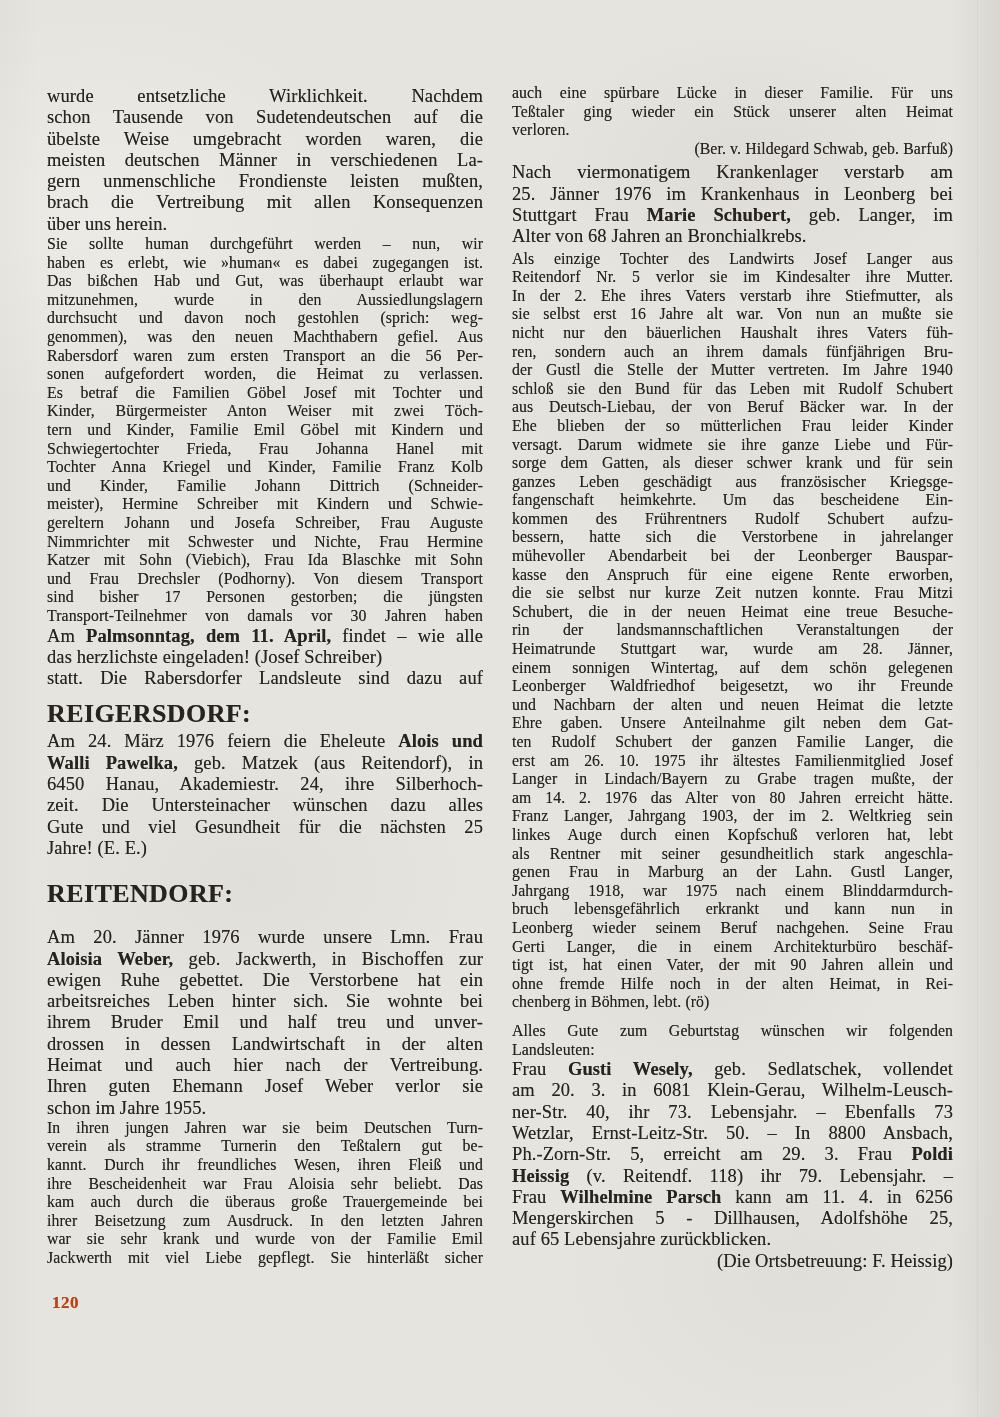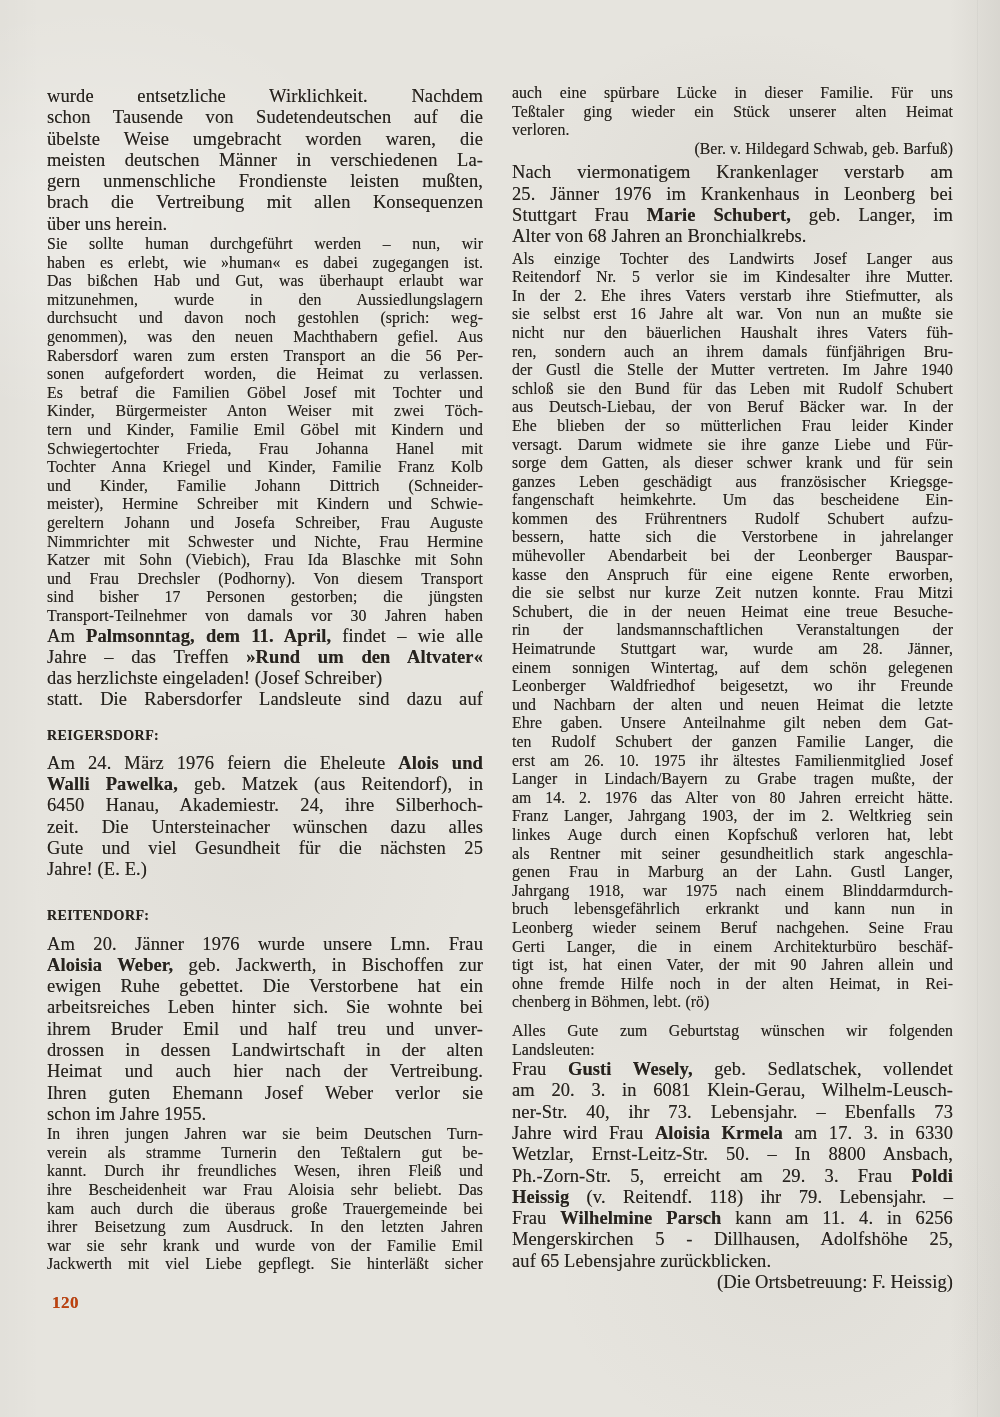--- a/index.html
+++ b/index.html
@@ -39,27 +39,27 @@
     text-align-last: justify;
     letter-spacing: 0.1px;
     text-shadow: 0 0 0.5px rgba(39,35,30,0.55);
   }
   .ln.rag { text-align-last: left; }
   .ln.r   { text-align-last: right; }
 
   .para.large .ln { font-size: 18.5px; line-height: 21.3px; }
   .para.small .ln { font-size: 15.8px; line-height: 18.6px; }
   .heading .ln {
-    font-size: 14px; line-height: 22px;
+    font-size: 26px; line-height: 22px;
     font-weight: 700; letter-spacing: 0.4px;
   }
 
   
   [data-name="section-heading-reigersdorf"] { margin-top: 14px; margin-bottom: 6px; }
-  [data-name="section-heading-reitendorf"]  { margin-top: 24px; margin-bottom: 7px; }
+  [data-name="section-heading-reitendorf"]  { margin-top: 24px; margin-bottom: 22px; }
   [data-name="report-byline"] { margin-top: 0; }
   [data-name="marie-schubert-obituary-lead"] { margin-top: 4px; }
   [data-name="marie-schubert-obituary-body"] { margin-top: 2px; }
   [data-name="birthday-intro"] { margin-top: 10px; }
   [data-name="birthday-intro"] .ln { font-size: 16.5px; line-height: 20px; }
 
   #page-number {
     position: absolute; left: 52px; top: 1293px;
     font-size: 17px; font-weight: 700; letter-spacing: 0.5px;
     color: #c2410c;
@@ -100,21 +100,20 @@
       <div class="ln" data-name="text-line">meister), Hermine Schreiber mit Kindern und Schwie-</div>
       <div class="ln" data-name="text-line">gereltern Johann und Josefa Schreiber, Frau Auguste</div>
       <div class="ln" data-name="text-line">Nimmrichter mit Schwester und Nichte, Frau Hermine</div>
       <div class="ln" data-name="text-line">Katzer mit Sohn (Viebich), Frau Ida Blaschke mit Sohn</div>
       <div class="ln" data-name="text-line">und Frau Drechsler (Podhorny). Von diesem Transport</div>
       <div class="ln" data-name="text-line">sind bisher 17 Personen gestorben; die jüngsten</div>
       <div class="ln" data-name="text-line">Transport-Teilnehmer von damals vor 30 Jahren haben</div>
     </div>
     <div class="para large" data-name="palmsonntag-announcement">
       <div class="ln" data-name="text-line">Am <b>Palmsonntag, dem 11. April,</b> findet – wie alle</div>
-      <div class="ln" data-name="text-line">Jahre – das Treffen <b>»Rund um den Altvater«</b></div>
       <div class="ln rag" data-name="text-line">das herzlichste eingeladen! (Josef Schreiber)</div>
       <div class="ln" data-name="text-line">statt. Die Rabersdorfer Landsleute sind dazu auf</div>
     </div>
     <div class="heading" data-name="section-heading-reigersdorf">
       <div class="ln rag" data-name="text-line">REIGERSDORF:</div>
     </div>
     <div class="para large" data-name="reigersdorf-paragraph">
       <div class="ln" data-name="text-line">Am 24. März 1976 feiern die Eheleute <b>Alois und</b></div>
       <div class="ln" data-name="text-line"><b>Walli Pawelka,</b> geb. Matzek (aus Reitendorf), in</div>
       <div class="ln" data-name="text-line">6450 Hanau, Akademiestr. 24, ihre Silberhoch-</div>
@@ -206,21 +205,20 @@
       <div class="ln rag" data-name="text-line">chenberg in Böhmen, lebt. (rö)</div>
     </div>
     <div class="para small" data-name="birthday-intro">
       <div class="ln" data-name="text-line">Alles Gute zum Geburtstag wünschen wir folgenden</div>
       <div class="ln rag" data-name="text-line">Landsleuten:</div>
     </div>
     <div class="para large" data-name="birthday-list">
       <div class="ln" data-name="text-line">Frau <b>Gusti Wesely,</b> geb. Sedlatschek, vollendet</div>
       <div class="ln" data-name="text-line">am 20. 3. in 6081 Klein-Gerau, Wilhelm-Leusch-</div>
       <div class="ln" data-name="text-line">ner-Str. 40, ihr 73. Lebensjahr. – Ebenfalls 73</div>
-      <div class="ln" data-name="text-line">Jahre wird Frau <b>Aloisia Krmela</b> am 17. 3. in 6330</div>
       <div class="ln" data-name="text-line">Wetzlar, Ernst-Leitz-Str. 50. – In 8800 Ansbach,</div>
       <div class="ln" data-name="text-line">Ph.-Zorn-Str. 5, erreicht am 29. 3. Frau <b>Poldi</b></div>
       <div class="ln" data-name="text-line"><b>Heissig</b> (v. Reitendf. 118) ihr 79. Lebensjahr. –</div>
       <div class="ln" data-name="text-line">Frau <b>Wilhelmine Parsch</b> kann am 11. 4. in 6256</div>
       <div class="ln" data-name="text-line">Mengerskirchen 5 - Dillhausen, Adolfshöhe 25,</div>
       <div class="ln rag" data-name="text-line">auf 65 Lebensjahre zurückblicken.</div>
     </div>
     <div class="para large right" data-name="ortsbetreuung-byline">
       <div class="ln r" data-name="text-line">(Die Ortsbetreuung: F. Heissig)</div>
     </div>

